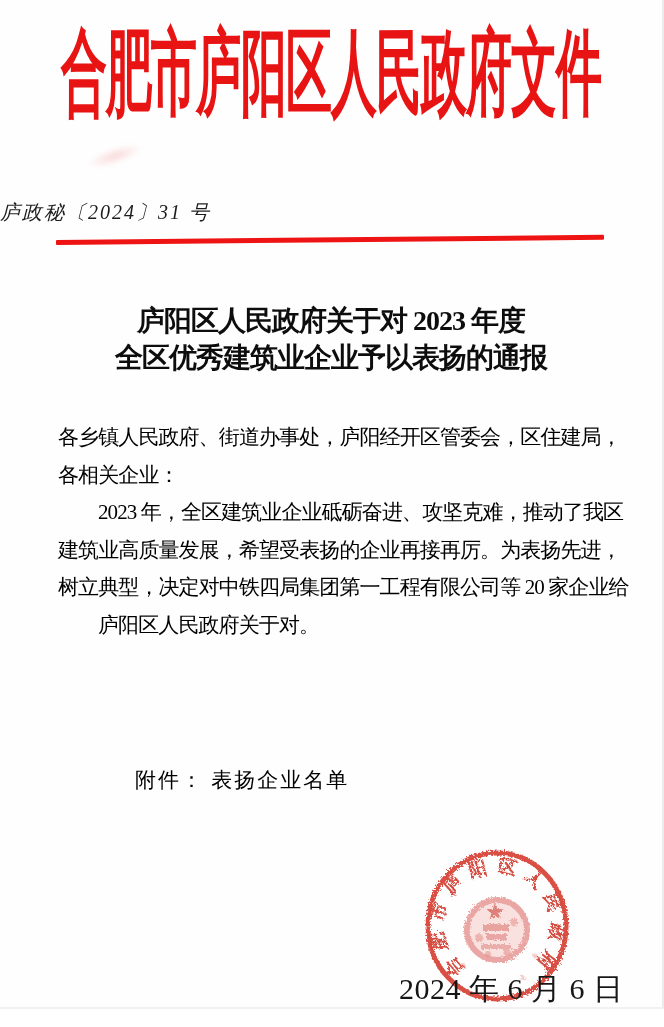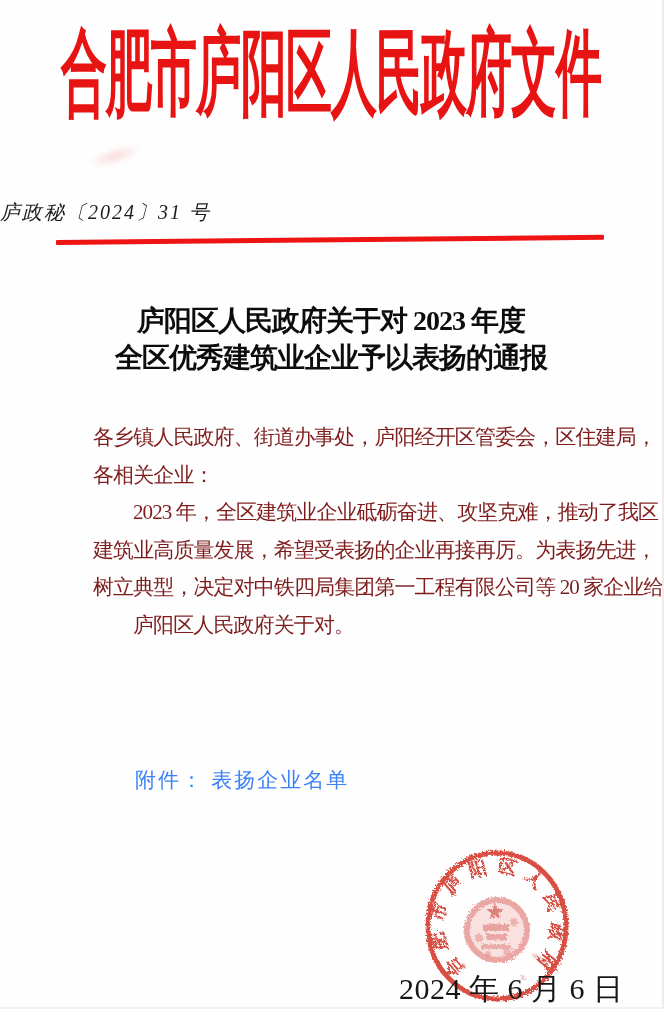--- a/index.html
+++ b/index.html
@@ -29,28 +29,27 @@
     background:#ef1414;transform:rotate(-0.55deg);transform-origin:left center;
     border-radius:1px;
   }
   .doc-title{
     position:absolute;top:302px;left:0;right:0;text-align:center;
     font-size:28px;font-weight:700;color:#0d0d0d;line-height:37px;
     letter-spacing:-1px;
   }
   .body-text{
     position:absolute;top:419px;left:58px;width:562px;
-    font-size:21px;color:#7f1d1d;line-height:37.5px;letter-spacing:-0.9px;
+    font-size:21px;color:#000000;line-height:37.5px;letter-spacing:-0.9px;
     white-space:nowrap;
-    margin-left:35px;
   }
   .body-text .ind{padding-left:40px;}
   .attachment{
     position:absolute;top:766px;left:135px;
-    font-size:21px;color:#3b82f6;letter-spacing:2px;white-space:nowrap;
+    font-size:21px;color:#000000;letter-spacing:2px;white-space:nowrap;
   }
   .seal{
     position:absolute;left:412px;top:838px;z-index:1;
   }
   .seal-text{
     font-family:"Liberation Serif","DejaVu Serif",serif;
     font-size:18px;font-weight:700;letter-spacing:9px;
     fill:#cf3428;
   }
   .doc-date{

